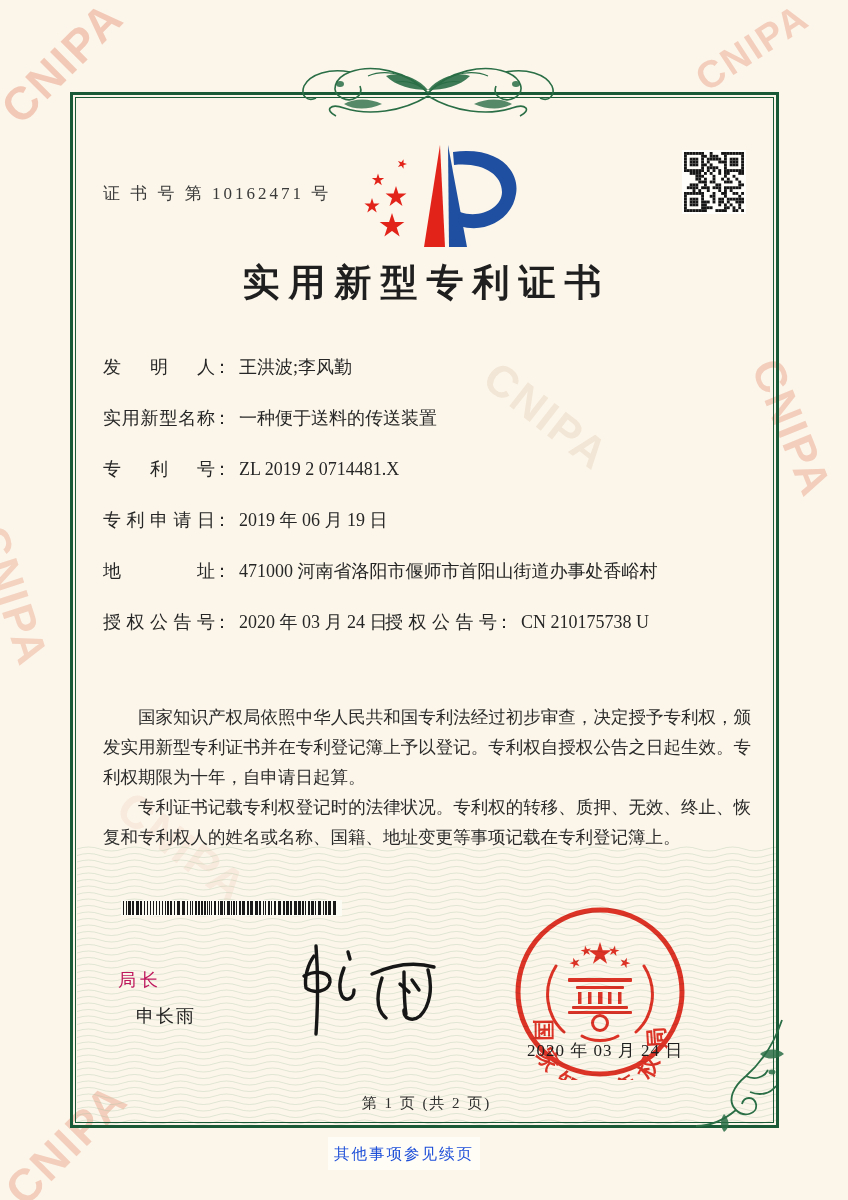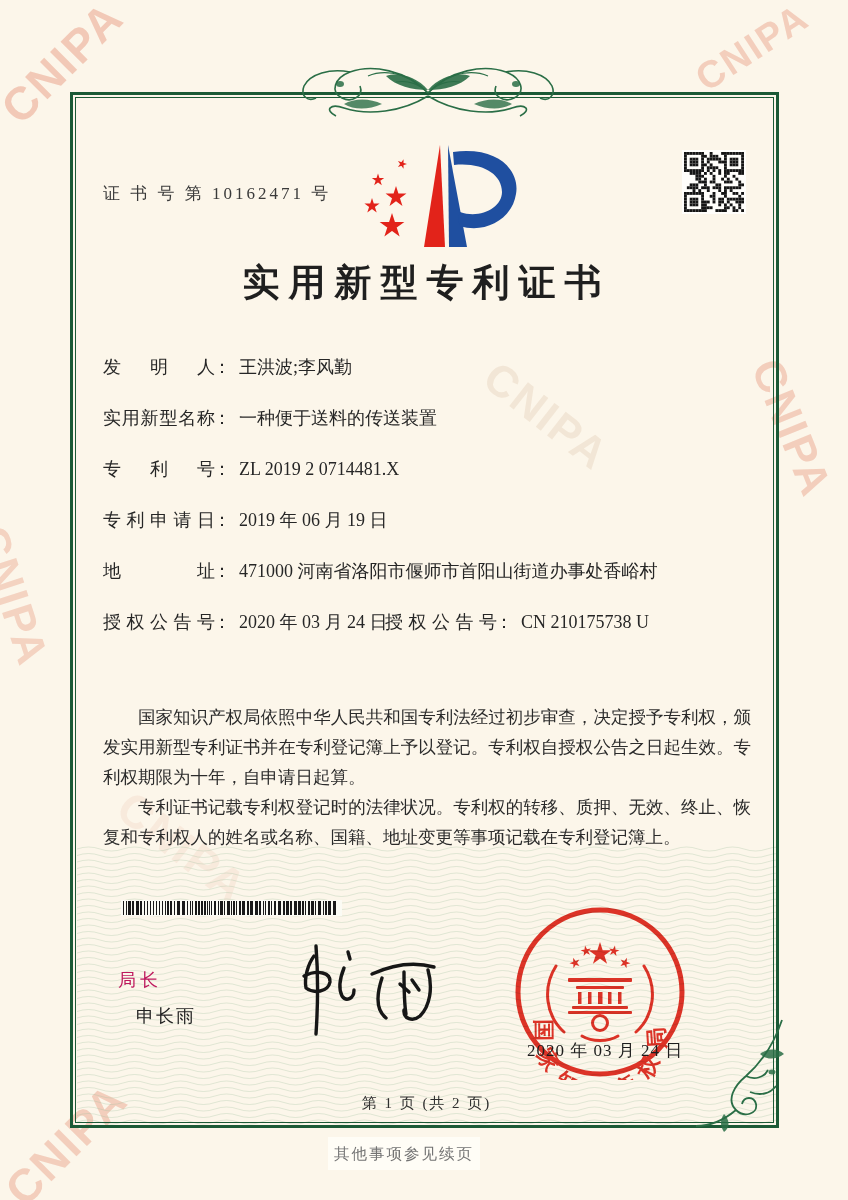--- a/index.html
+++ b/index.html
@@ -48,21 +48,21 @@
   
   .barcode { position:absolute; left:121px; top:900px; width:221px; height:16px; background:#fbfbf4; padding:1px 2px; }
   .sig-title { position:absolute; left:118px; top:968px; font-size:18px; letter-spacing:4px; color:#be185d; }
   .sig-name  { position:absolute; left:118px; top:1004px; font-size:18px; letter-spacing:2px; color:#222;margin-left:18px; }
   .sig-hand  { position:absolute; left:252px; top:942px; width:195px; height:100px; }
   .seal { position:absolute; left:512px; top:904px; width:176px; height:176px; mix-blend-mode:multiply; }
   .seal-date { position:absolute; left:527px; top:1039px; font-size:17px; letter-spacing:1px; color:#1d1d1d; z-index:5; }
   .page-info { position:absolute; left:70px; top:1094px; width:713px; text-align:center;
                font-size:15px; letter-spacing:2px; color:#2e2e2e; }
   .footer-note { position:absolute; left:328px; top:1137px; width:152px; height:33px; line-height:33px;
-                 background:#fffdf6; text-align:center; font-size:15.5px; letter-spacing:2px; color:#737373; }
+                 background:#fffdf6; text-align:center; font-size:15.5px; letter-spacing:2px; color:#1d4ed8; }
 </style>
 </head>
 <body>
 
 <div class="page">
 
   <div class="wm wm1">CNIPA</div>
   <div class="wm wm2">CNIPA</div>
   <div class="wm wm3">CNIPA</div>
   <div class="wm wm4">CNIPA</div>

